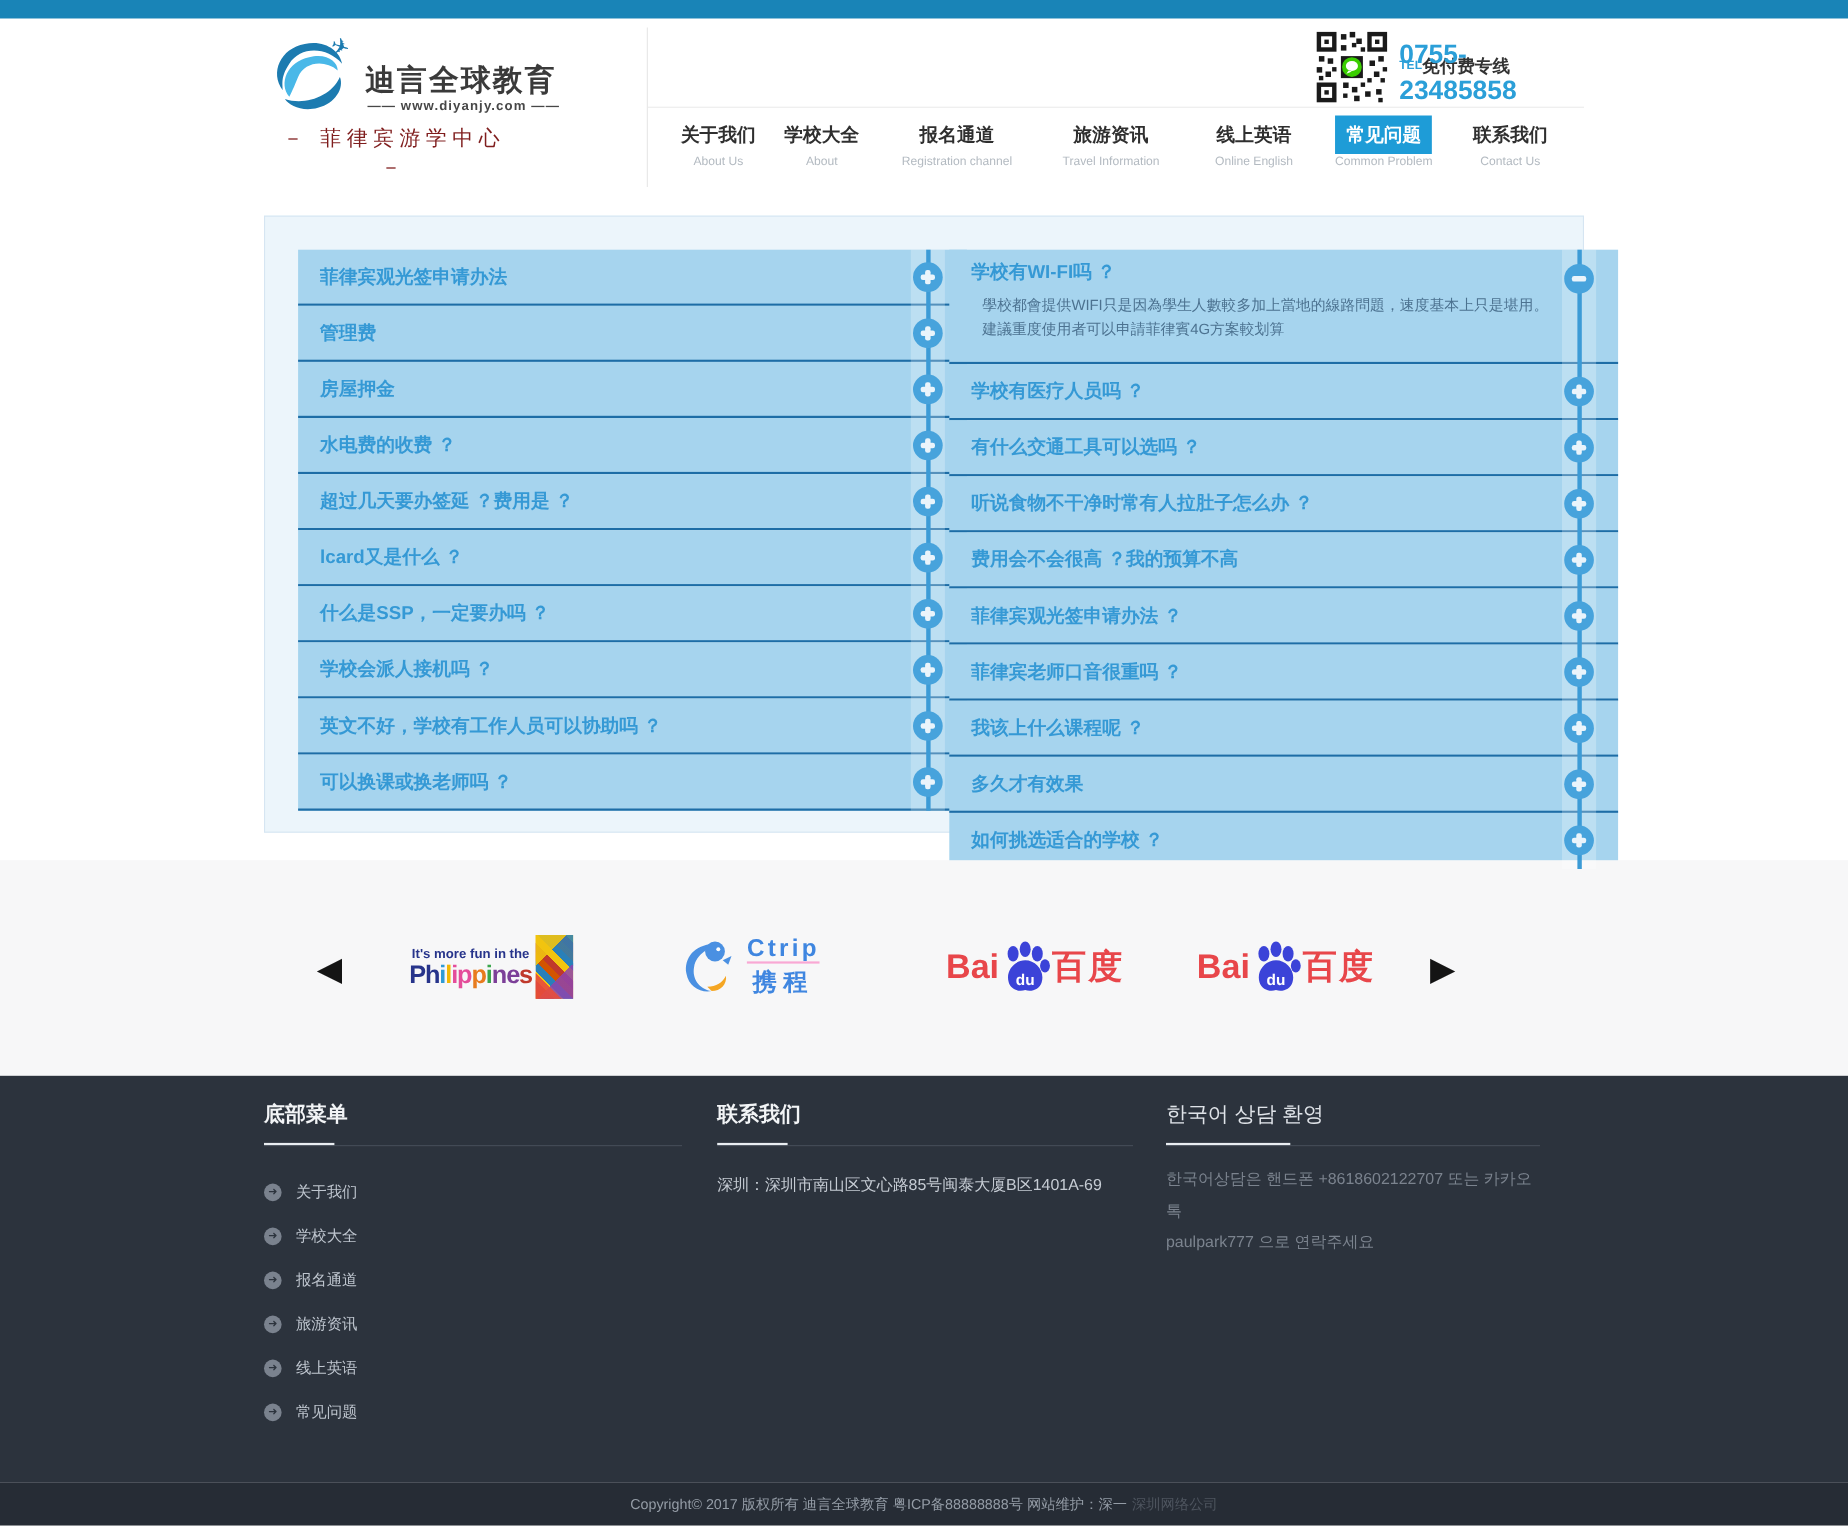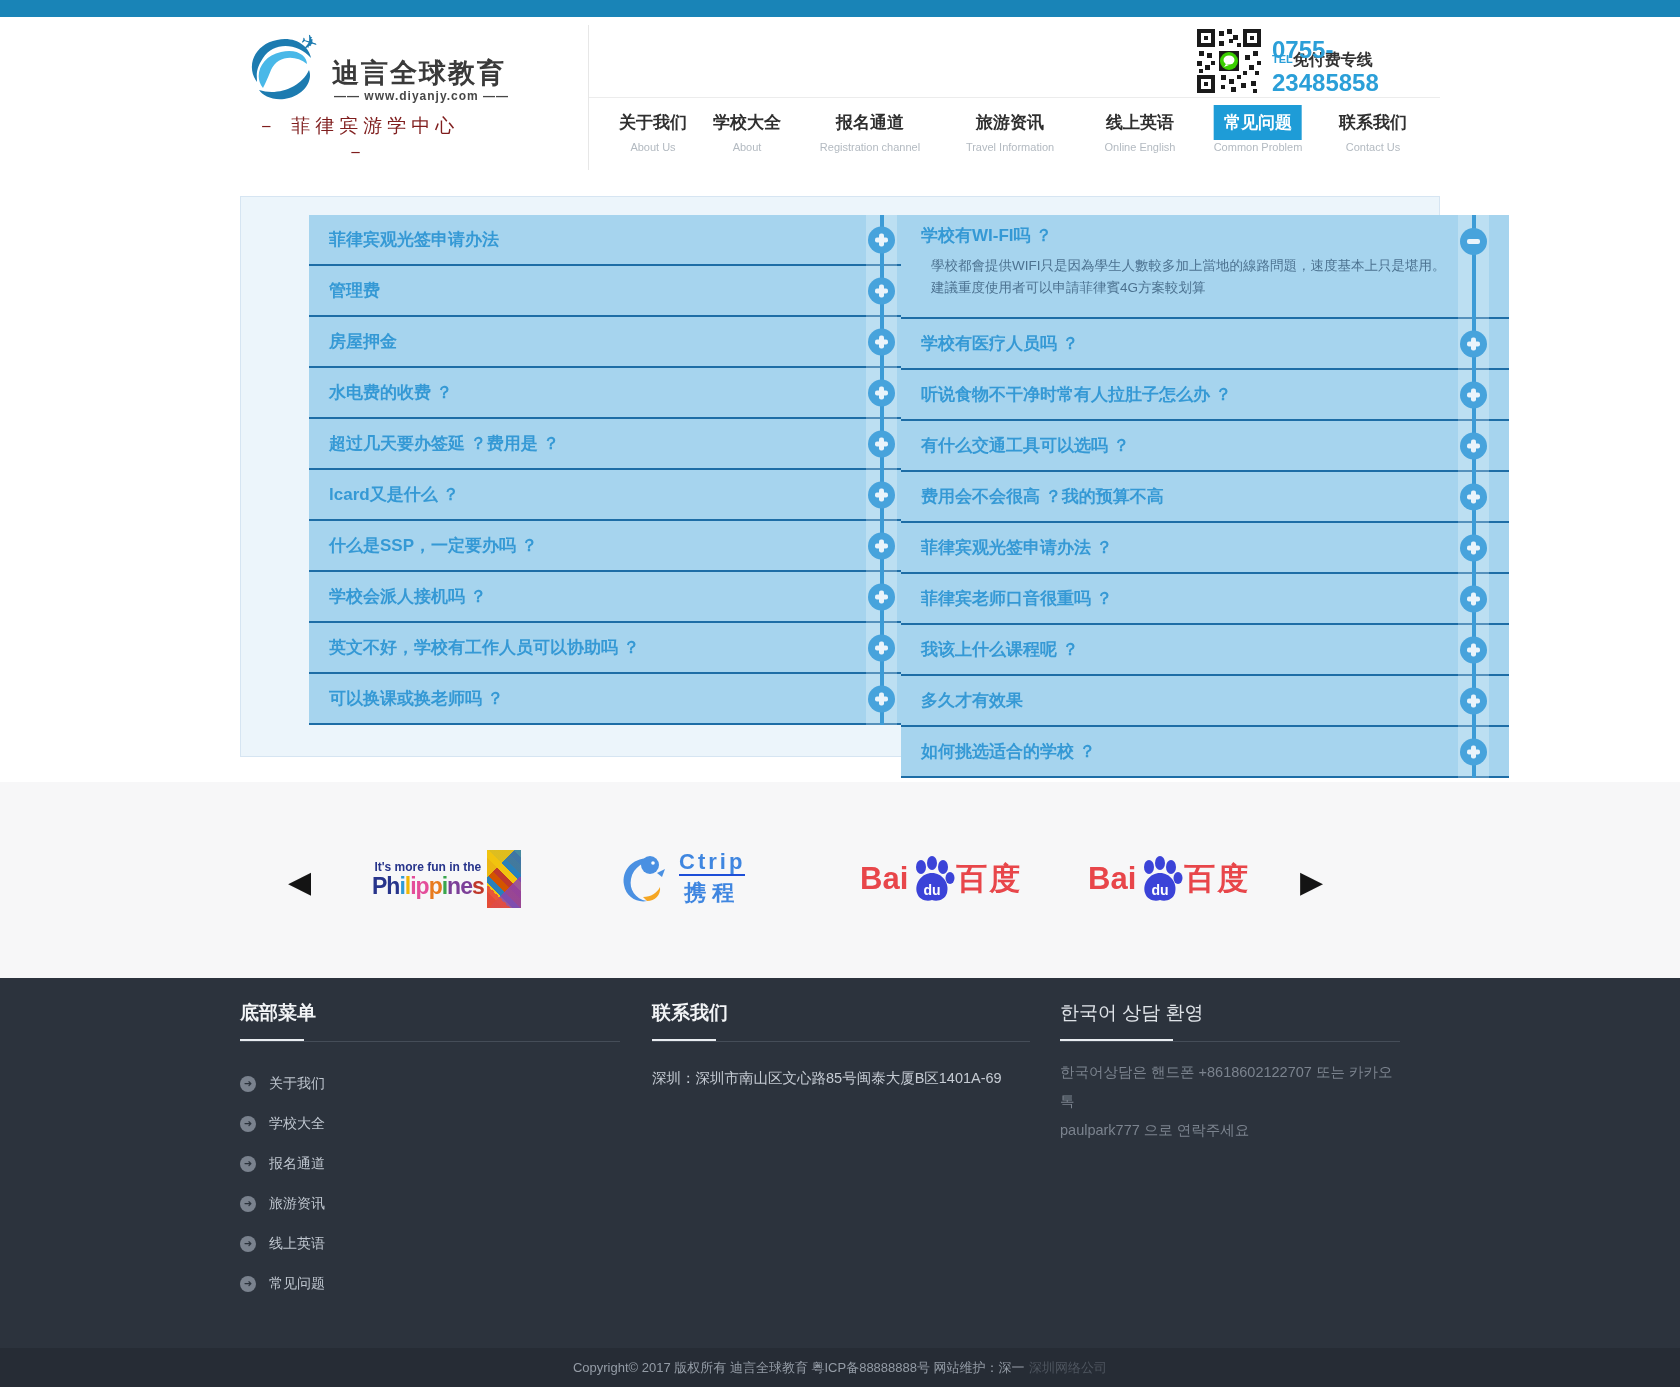--- a/index.html
+++ b/index.html
@@ -24,21 +24,21 @@
   .hot-phone { position:absolute; left:1272px; top:16px; font-size:24px; font-weight:bold; color:#2b9fd8; line-height:33px; width:130px; }
 
   .nav { position:absolute; left:0; top:88px; width:1680px; height:72px; }
   .nav-item { position:absolute; transform:translateX(-50%); text-align:center; cursor:pointer; }
   .nav-item .zh { display:inline-block; font-size:17px; font-weight:bold; color:#2f2f2f; padding:6px 10px; white-space:nowrap; }
   .nav-item .en { margin-top:1px; font-size:11px; color:#b3bac1; white-space:nowrap; }
   .nav-item.active .zh { background:#1e9cd7; color:#fff; }
 
   
   .faq-wrap { position:absolute; left:240px; top:196px; width:1200px; height:561px; background:#ecf5fb; border:1px solid #d6e5f2; }
-  .faq-col { position:absolute; top:215px; width:608px;margin-left:38px; }
+  .faq-col { position:absolute; top:227px; width:608px; }
   .faq-col.left { left:271px; }
   .faq-col.right { left:863px; }
   .rail-band { position:absolute; top:0; bottom:0; right:20px; width:31px; background:rgba(255,255,255,0.25); z-index:1; }
   .rail-line { position:absolute; top:0; bottom:0; right:33px; width:4px; background:#3c9bd6; z-index:2; }
   .faq-row { position:relative; height:51px; background:#a6d4ee; border-bottom:2px solid #1d6da6; cursor:pointer; }
   .faq-row .q { display:block; line-height:49px; padding-left:20px; font-size:17px; font-weight:bold; color:#3599d5; white-space:nowrap; }
   .faq-row.expanded { height:104px; }
   .faq-row.expanded .q { line-height:22px; padding-top:10px; }
   .faq-row .a { display:block; padding:8px 62px 0 30px; font-size:13.5px; line-height:22px; color:#4c7290; }
   .pm-btn { position:absolute; right:22px; top:50%; transform:translateY(-50%); width:27px; height:27px; border-radius:50%; background:#47a3dc; z-index:3; cursor:pointer; }
@@ -62,21 +62,21 @@
     background:
       linear-gradient(45deg, rgba(231,76,60,.9) 25%, rgba(0,0,0,0) 25%),
       linear-gradient(135deg, rgba(241,196,15,.9) 30%, rgba(0,0,0,0) 30%),
       linear-gradient(225deg, rgba(41,128,185,.85) 30%, rgba(0,0,0,0) 30%),
       linear-gradient(315deg, rgba(142,68,173,.85) 35%, rgba(0,0,0,0) 35%),
       repeating-linear-gradient(45deg, #d35400 0 6px, #c0392b 6px 12px, #f1c40f 12px 18px, #2980b9 18px 24px); }
 
   
   .ctrip-logo { left:617px; width:150px; display:flex; align-items:center; }
   .ctrip-text { margin-left:8px; text-align:center; }
-  .ctrip-en { font-size:22px; font-weight:bold; color:#3f86e0; letter-spacing:3px; border-bottom:2px solid #1d4ed8; line-height:1.05; }
+  .ctrip-en { font-size:22px; font-weight:bold; color:#3f86e0; letter-spacing:3px; border-bottom:2px solid #f9a8d4; line-height:1.05; }
   .ctrip-zh { font-size:22px; font-weight:bold; color:#3f86e0; letter-spacing:6px; margin-top:2px; }
 
   
   .bd-logo { display:flex; align-items:center; }
   .bd-logo.first { left:860px; }
   .bd-logo.second { left:1088px; }
   .bd-bai, .bd-zh { font-size:31px; font-weight:bold; color:#e8464a; }
   .bd-zh { letter-spacing:2px; }
 
   
@@ -261,25 +261,25 @@
     <div class="faq-row expanded">
       <span class="q">学校有WI-FI吗 ？</span>
       <span class="a">學校都會提供WIFI只是因為學生人數較多加上當地的線路問題，速度基本上只是堪用。建議重度使用者可以申請菲律賓4G方案較划算</span>
       <span class="pm-btn"></span>
     </div>
     <div class="faq-row">
       <span class="q">学校有医疗人员吗 ？</span>
       <span class="pm-btn plus"></span>
     </div>
     <div class="faq-row">
+      <span class="q">有什么交通工具可以选吗 ？</span>
+      <span class="pm-btn plus"></span>
+    </div>
+    <div class="faq-row">
       <span class="q">听说食物不干净时常有人拉肚子怎么办 ？</span>
-      <span class="pm-btn plus"></span>
-    </div>
-    <div class="faq-row">
-      <span class="q">有什么交通工具可以选吗 ？</span>
       <span class="pm-btn plus"></span>
     </div>
     <div class="faq-row">
       <span class="q">费用会不会很高 ？我的预算不高</span>
       <span class="pm-btn plus"></span>
     </div>
     <div class="faq-row">
       <span class="q">菲律宾观光签申请办法 ？</span>
       <span class="pm-btn plus"></span>
     </div>

